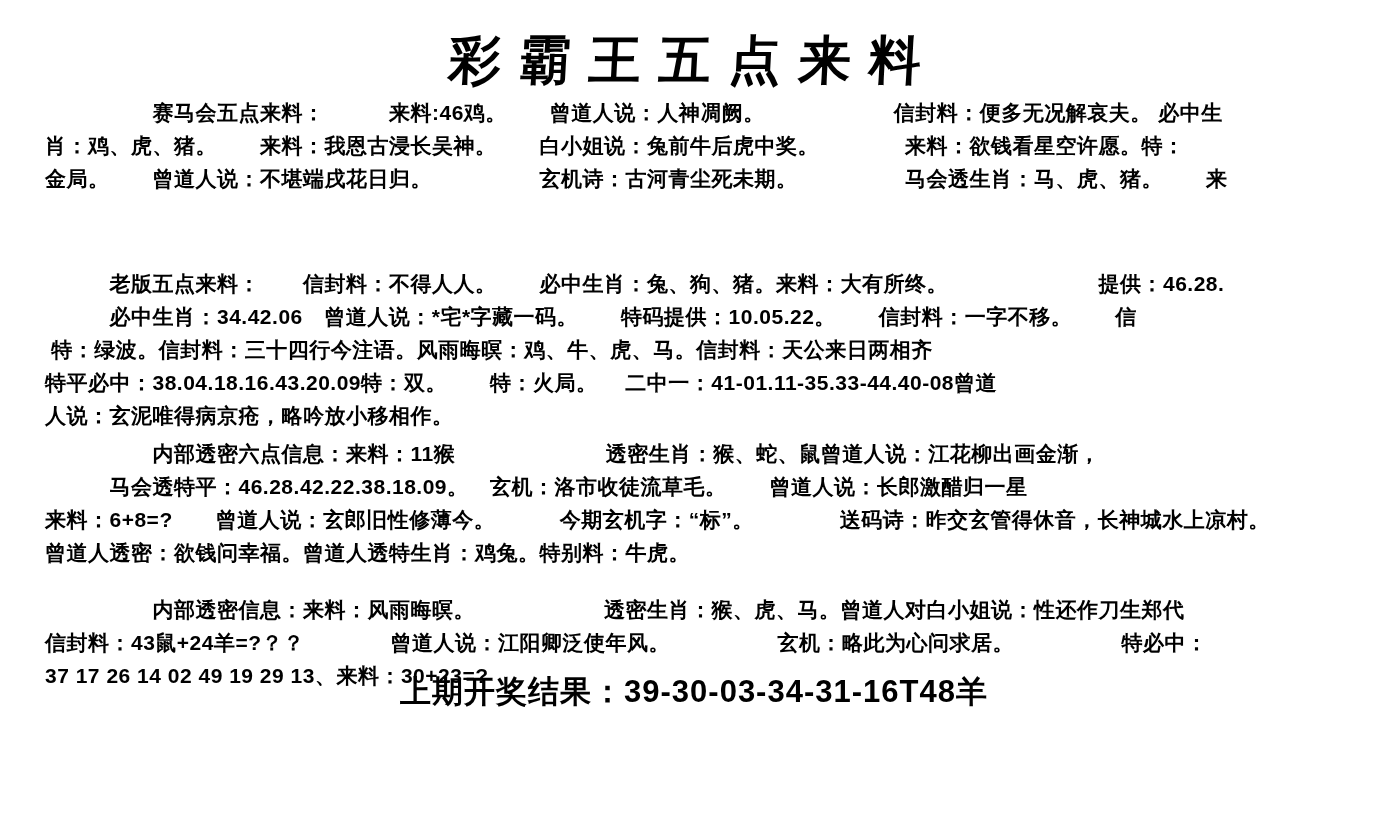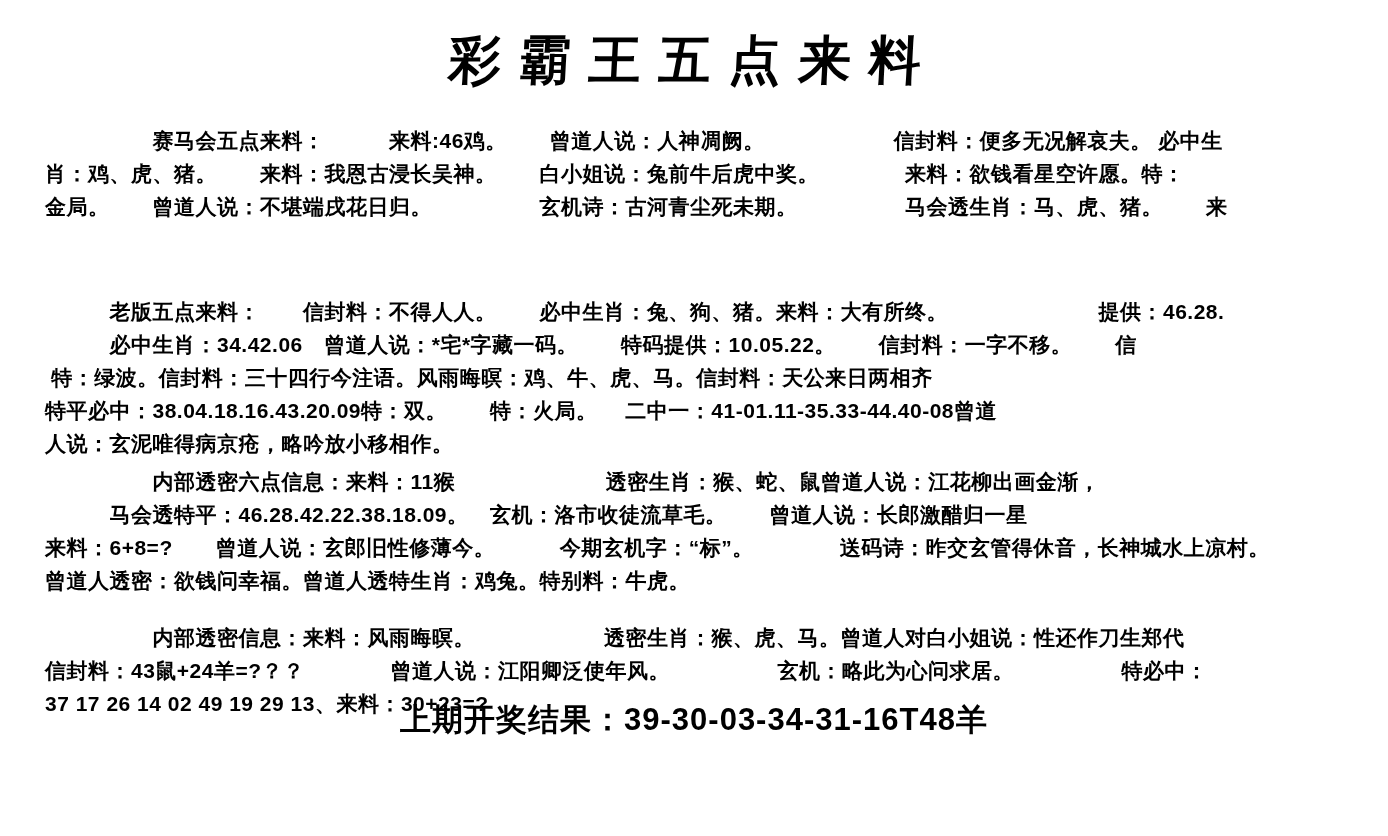--- a/index.html
+++ b/index.html
@@ -23,21 +23,21 @@
     font-weight: 900;
     letter-spacing: 18px;
     line-height: 72px;
     transform: skewX(-3deg);
     white-space: nowrap;
   }
   .content {
     padding: 0 38px 0 45px;
   }
   .section { width: 100%; }
-  .section-1 { margin-top: 28px; }
+  .section-1 { }
   .section-2 { margin-top: 72px; }
   .section-3 { margin-top: 5px; }
   .section-4 { margin-top: 24px; }
   .text-line {
     font-size: 21px;
     font-weight: bold;
     line-height: 33px;
     white-space: pre-wrap;
     letter-spacing: 0.5px;
   }

